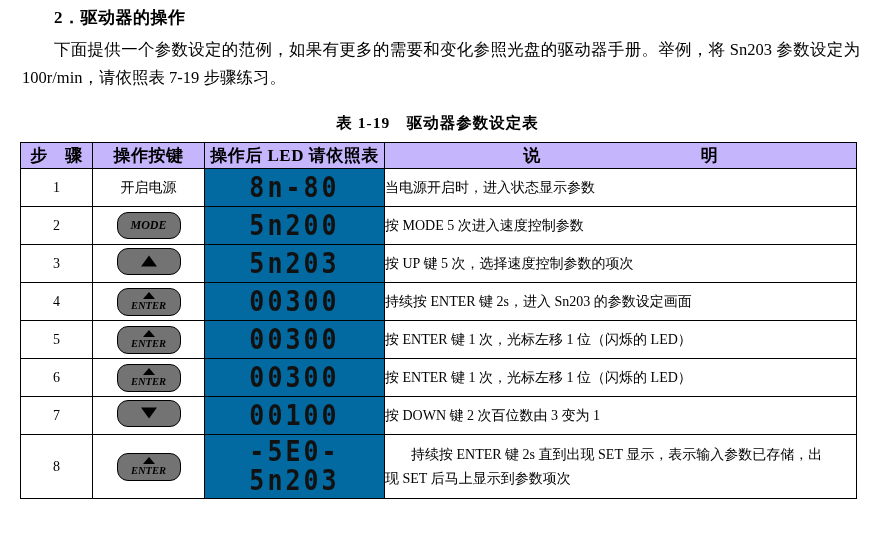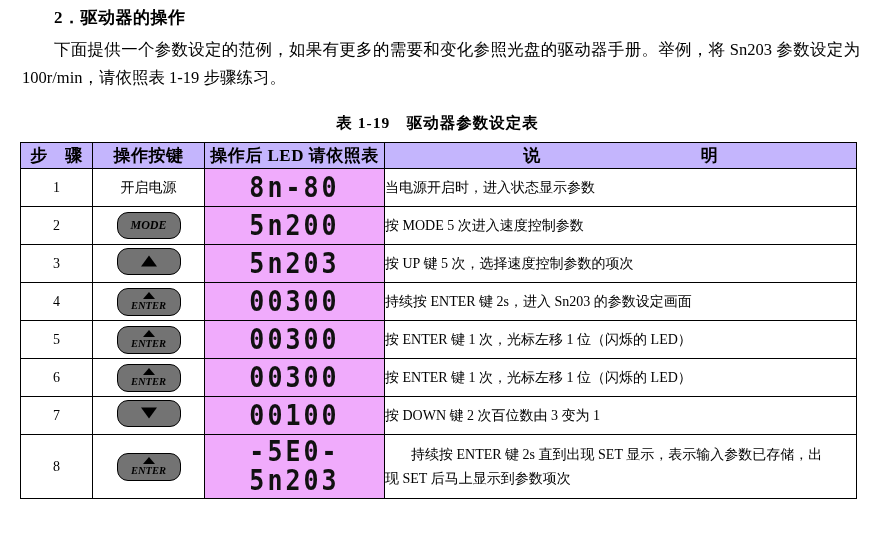--- a/index.html
+++ b/index.html
@@ -80,21 +80,21 @@
   }
   td.c-step {
     text-align: center;
     font-size: 14px;
   }
   td.c-key {
     text-align: center;
   }
   td.c-led {
     text-align: center;
-    background: #f0abfc;
+    background: #0369a1;
   }
   td.c-desc {
     font-size: 14px;
     padding: 0 8px 0 14px;
     line-height: 24px;
   }
   td.c-desc.indent {
     text-indent: 26px;
     padding-right: 30px;
   }
@@ -189,21 +189,21 @@
     letter-spacing: 0.5px;
   }
 </style>
 </head>
 <body>
 
 <div class="page">
 
   <div class="section-title">2．驱动器的操作</div>
 
-  <div class="para">下面提供一个参数设定的范例，如果有更多的需要和变化参照光盘的驱动器手册。举例，将 Sn203 参数设定为 100r/min，请依照表 1-19 步骤练习。</div>
+  <div class="para">下面提供一个参数设定的范例，如果有更多的需要和变化参照光盘的驱动器手册。举例，将 Sn203 参数设定为 100r/min，请依照表 7-19 步骤练习。</div>
 
   <div class="table-caption">表 1-19　驱动器参数设定表</div>
 
   <table class="main">
     <colgroup>
       <col style="width:72px">
       <col style="width:112px">
       <col style="width:180px">
       <col style="width:472px">
     </colgroup>

